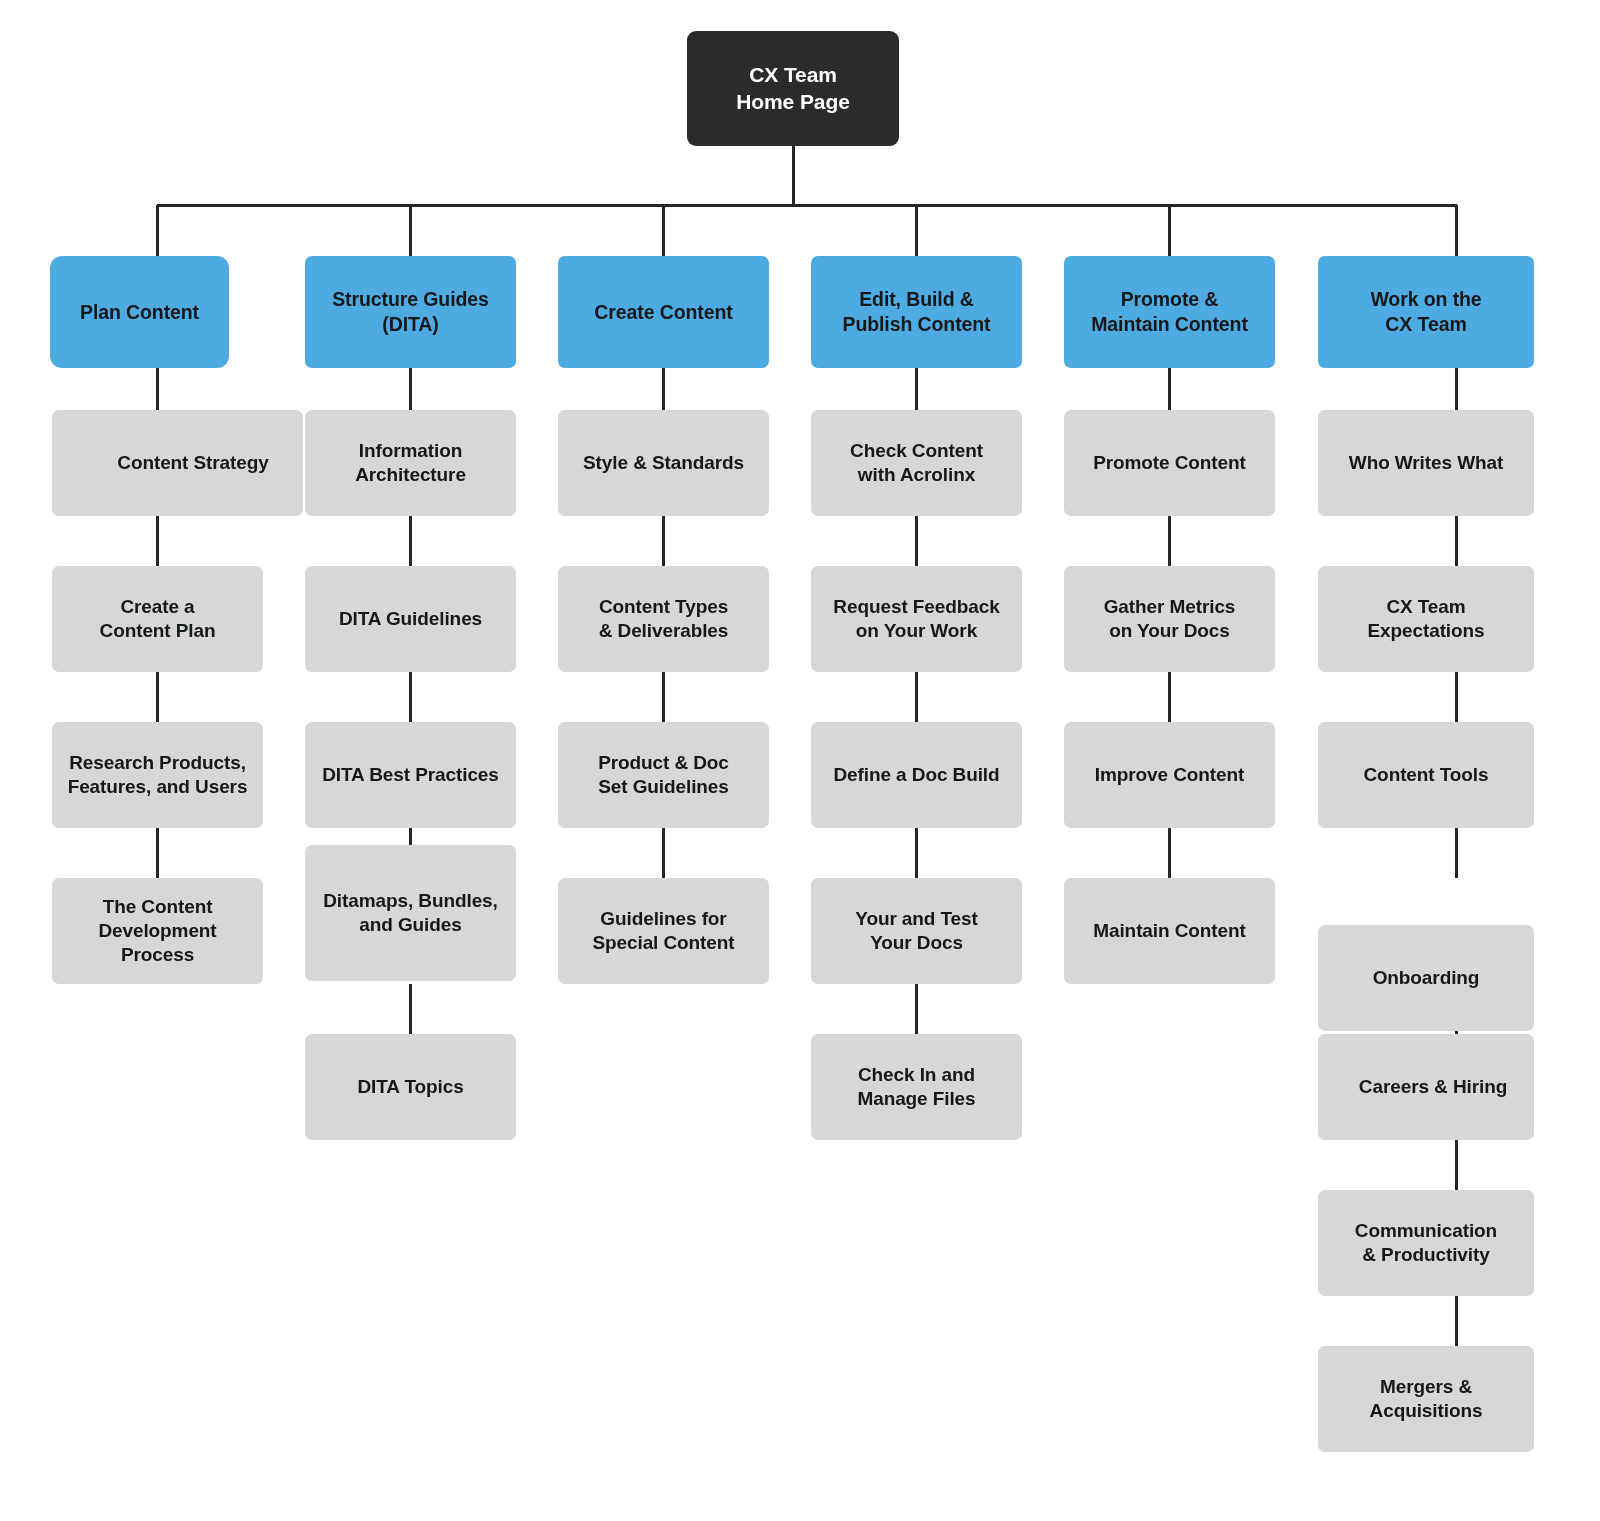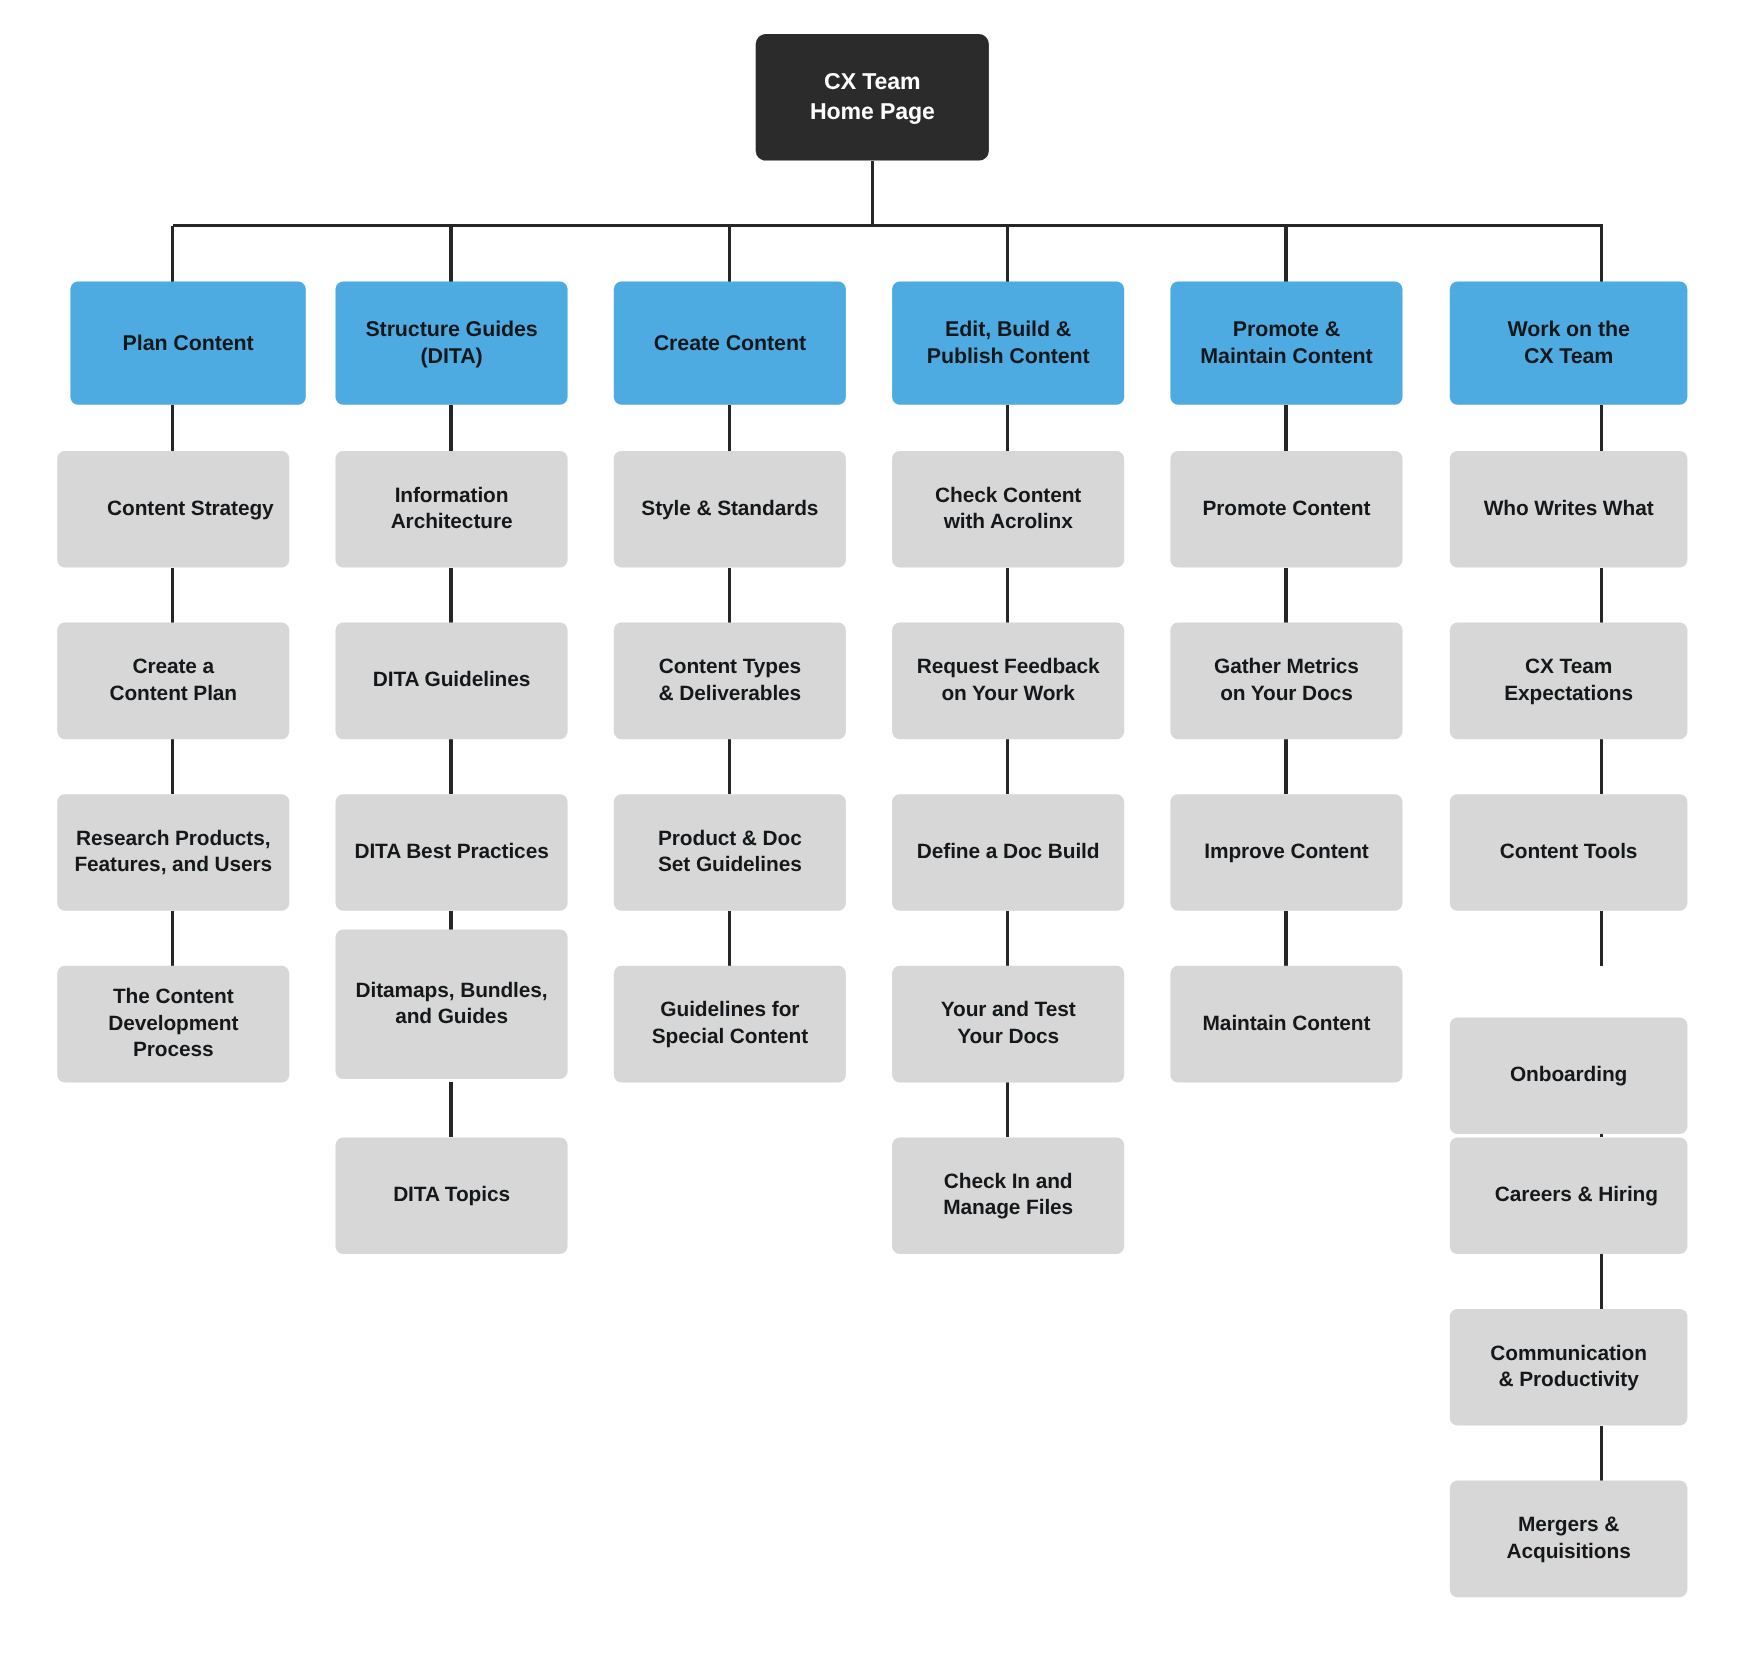--- a/index.html
+++ b/index.html
@@ -103,24 +103,24 @@
       <line x1="1456" y1="828" x2="1456" y2="878" stroke="#262626" stroke-width="3" shape-rendering="crispEdges"></line>
       <line x1="1456" y1="984" x2="1456" y2="1034" stroke="#262626" stroke-width="3" shape-rendering="crispEdges"></line>
       <line x1="1456" y1="1140" x2="1456" y2="1190" stroke="#262626" stroke-width="3" shape-rendering="crispEdges"></line>
       <line x1="1456" y1="1296" x2="1456" y2="1346" stroke="#262626" stroke-width="3" shape-rendering="crispEdges"></line>
     </svg>
   <div id="node-layer">
       <div class="node node-root" style="left: 687px; top: 31px; width: 212px; height: 115px;">
         <span class="node-label">CX Team
 Home Page</span>
       </div>
-      <div class="node node-section" style="left: 64px; top: 256px; width: 214px; height: 112px;">
+      <div class="node node-section" style="left: 50px; top: 256px; width: 179px; height: 112px; border-radius: 12px;">
         <span class="node-label">Plan Content</span>
       </div>
-      <div class="node node-page" style="left: 52px; top: 410px; width: 211px; height: 106px; padding-left: 41px;">
+      <div class="node node-page" style="left: 52px; top: 410px; width: 251px; height: 106px; padding-left: 41px;">
         <span class="node-label">Content Strategy</span>
       </div>
       <div class="node node-page" style="left: 52px; top: 566px; width: 211px; height: 106px;">
         <span class="node-label">Create a
 Content Plan</span>
       </div>
       <div class="node node-page" style="left: 52px; top: 722px; width: 211px; height: 106px;">
         <span class="node-label">Research Products,
 Features, and Users</span>
       </div>

